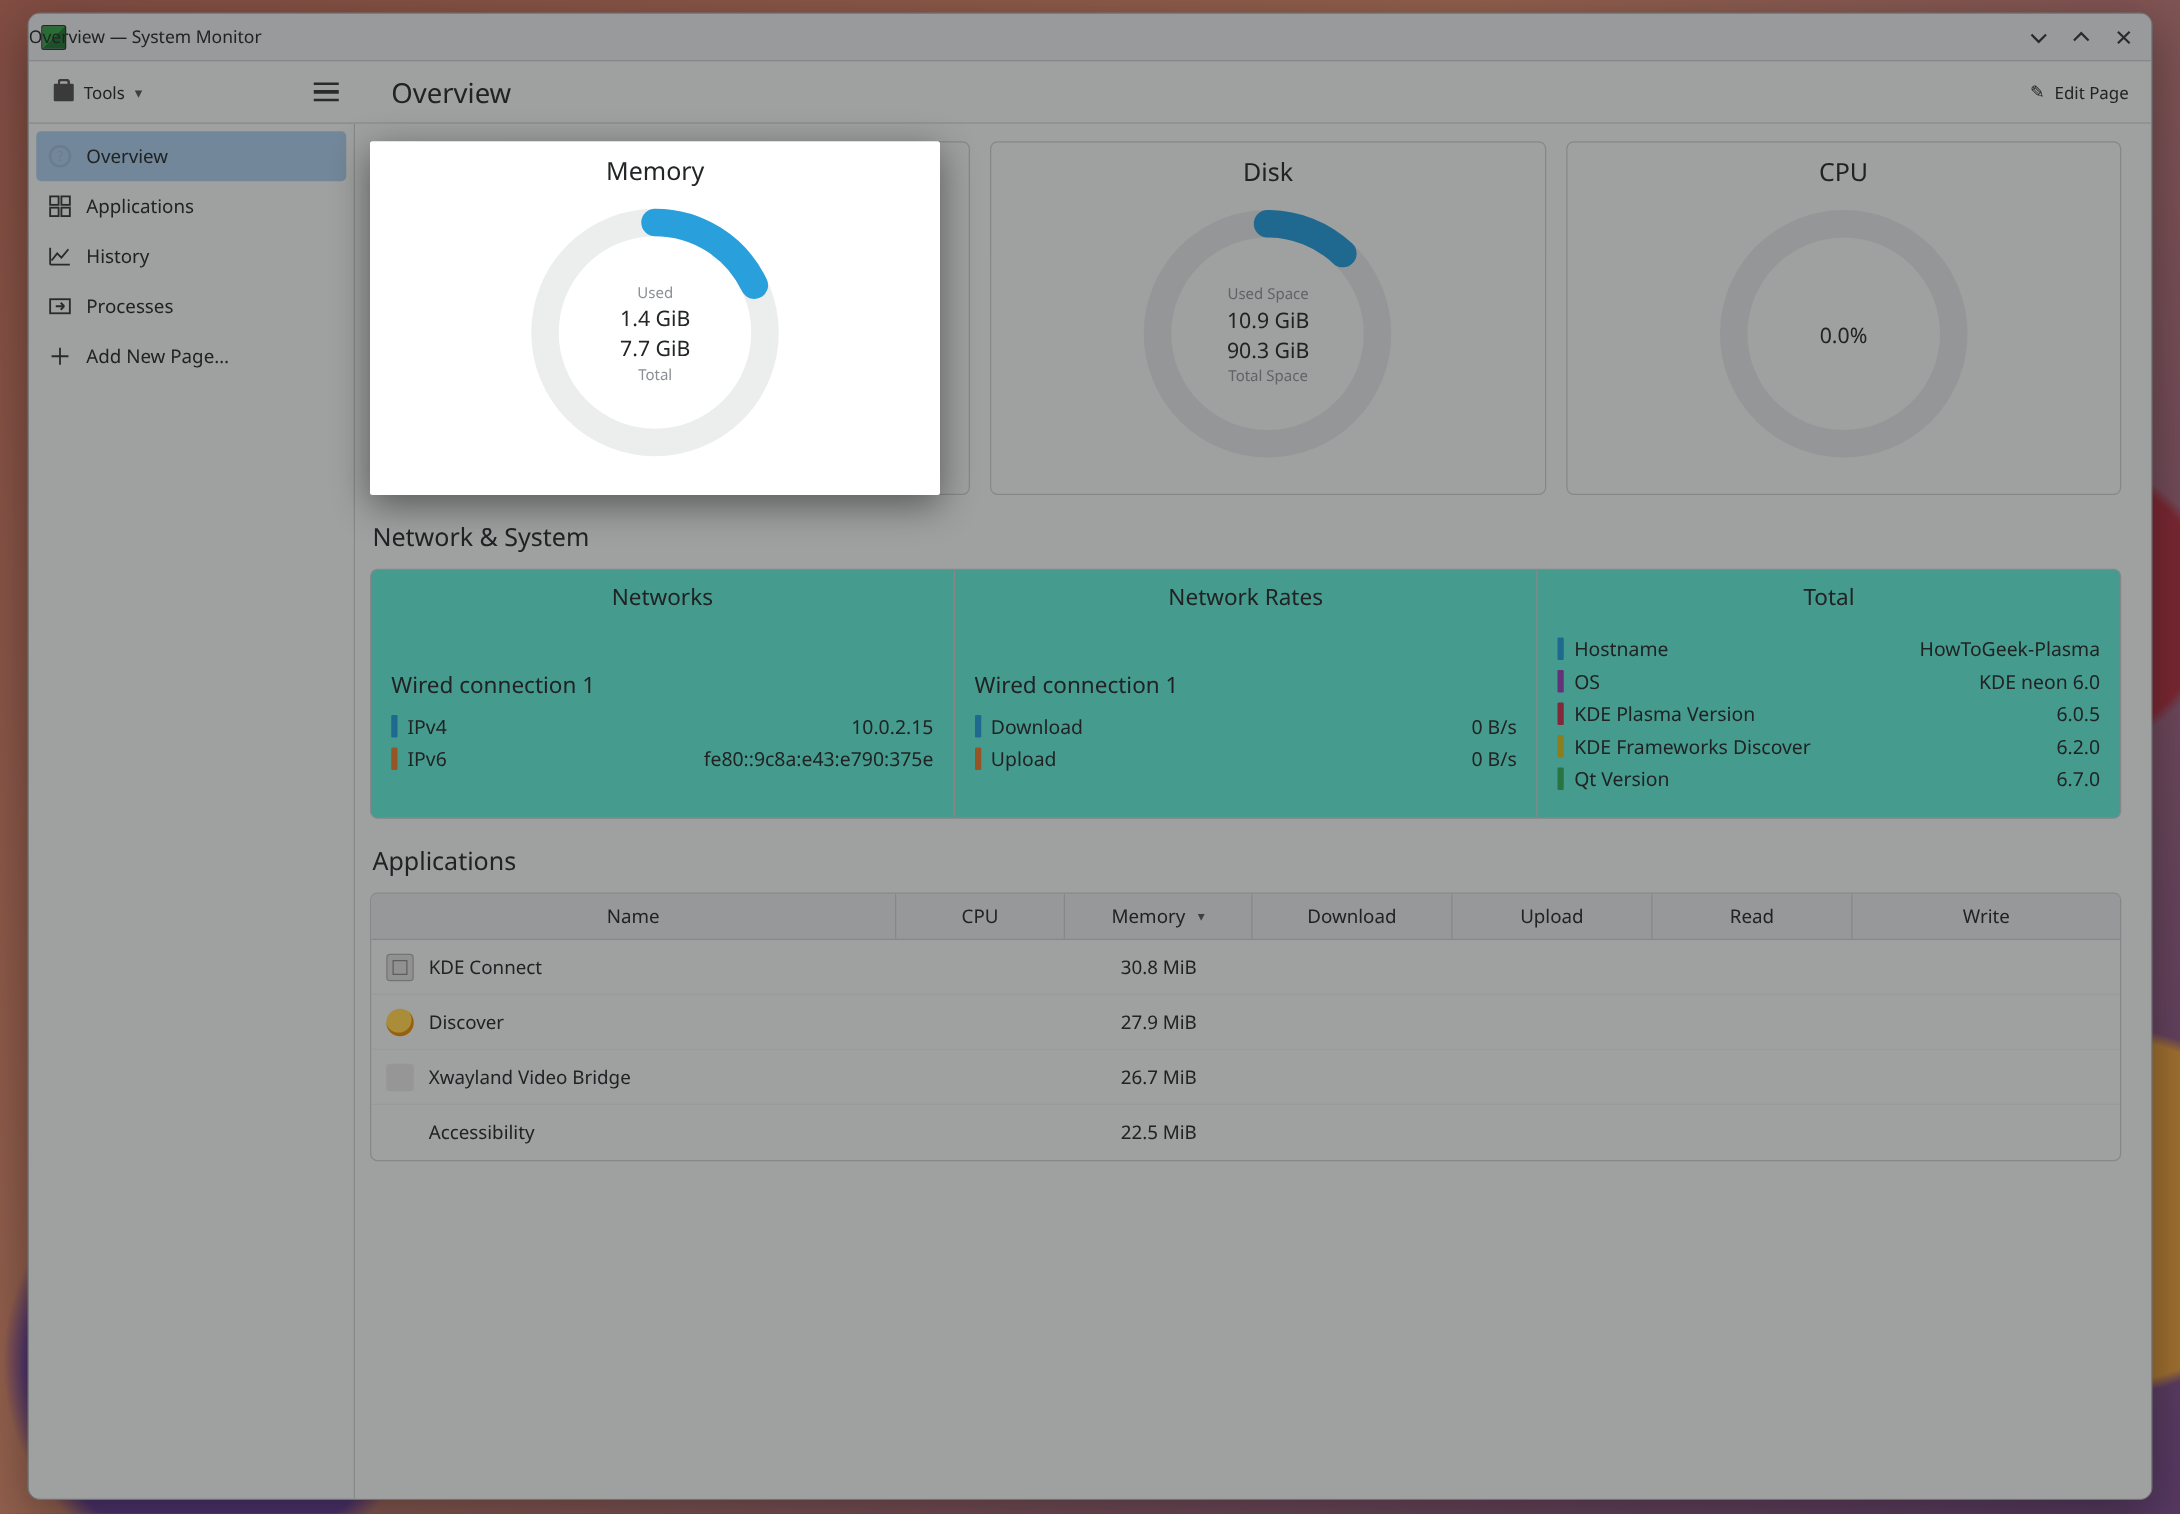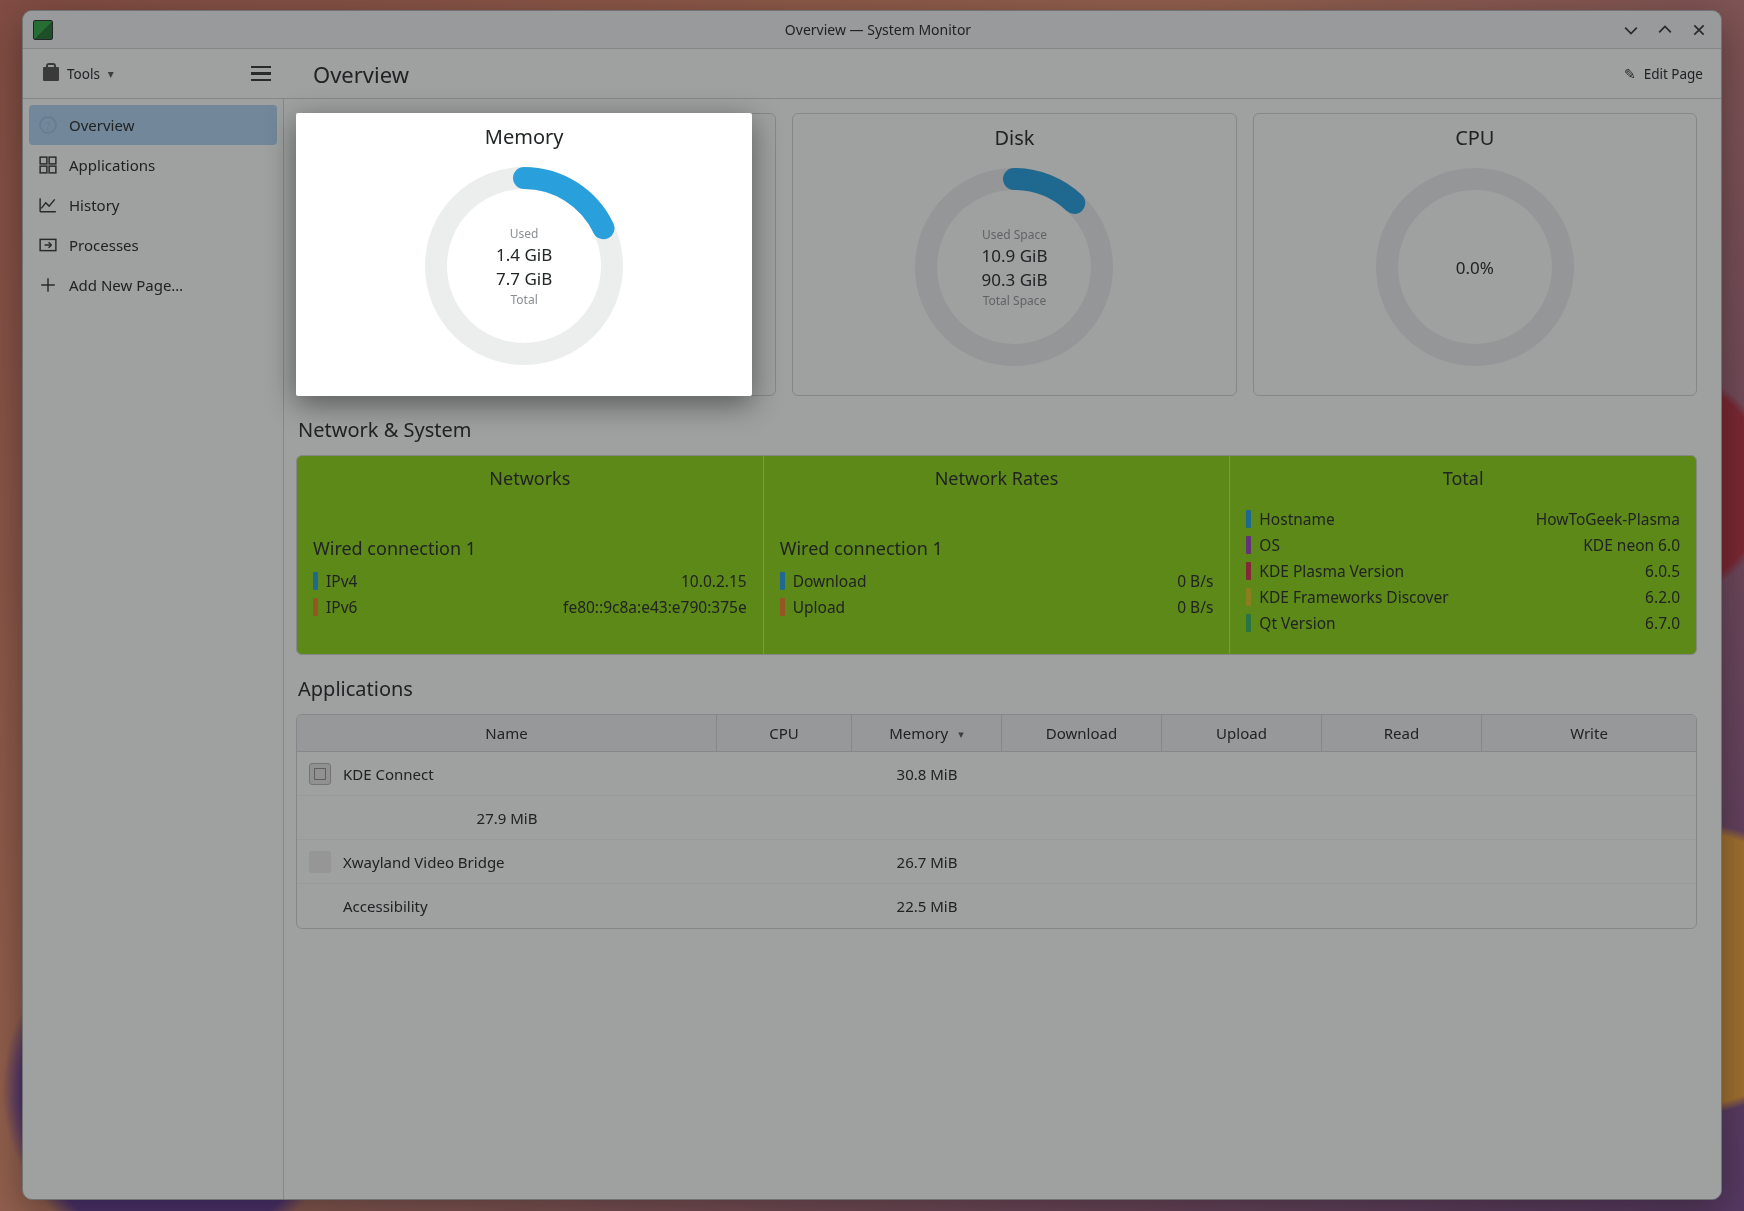--- a/index.html
+++ b/index.html
@@ -58,24 +58,22 @@
   }
   .titlebar .app-icon {
     width: 20px; height: 20px;
     margin: 0 10px;
     background: linear-gradient(135deg, #2ea043 50%, #1d6f2f 50%);
     border: 1px solid #2a2a2a;
     border-radius: 2px;
   }
   .titlebar .title {
     position: absolute; left: 0; right: 0;
-    text-align: center;
     font-size: 14px;
     pointer-events: none;
-    margin-left: 12px;
   }
   .titlebar .window-controls {
     margin-left: auto;
     display: flex; gap: 18px;
     padding-right: 14px;
     color: #353535;
   }
   .win-btn { width: 16px; height: 16px; display:flex; align-items:center; justify-content:center; cursor: default; }
 
   
@@ -132,21 +130,21 @@
   
 
   
   .section-h { font-size:20px; margin: 20px 0 12px 2px; }
 
   
   .net-sys {
     display:flex;
     border:1px solid #c5c9cc;
     border-radius:6px;
-    background:#84cc16;
+    background:#5eead4;
   }
   .ns-col { flex:1; padding: 10px 16px 18px 16px; }
   .ns-col + .ns-col { border-left:1px solid #c5c9cc;}
   .ns-title { text-align:center; font-size:18px; margin-bottom: 46px;}
   .ns-col.syscol .ns-title { margin-bottom: 16px;}
   .conn-name { font-size:18px; margin-bottom:8px;}
   .kv-row { display:flex; align-items:center; gap:8px; font-size:15.5px; padding:2px 0;}
   .kv-row .bar { width:5px; height:18px; border-radius:1px;}
   .kv-row .k { }
   .kv-row .v { margin-left:auto;}
@@ -439,20 +437,24 @@
                   <span>KDE Connect</span>
                 </div>
     <div class="c col-cpu"></div>
     <div class="c col-mem">30.8 MiB</div>
     <div class="c col-dl"></div>
     <div class="c col-ul"></div>
     <div class="c col-rd"></div>
     <div class="c col-wr"></div>
               </div>
               <div class="apps-row">
+    <div class="c col-name">
+                  <span class="app-ic ic-disc"></span>
+                  <span>Discover</span>
+                </div>
     <div class="c col-cpu"></div>
     <div class="c col-mem">27.9 MiB</div>
     <div class="c col-dl"></div>
     <div class="c col-ul"></div>
     <div class="c col-rd"></div>
     <div class="c col-wr"></div>
               </div>
               <div class="apps-row">
     <div class="c col-name">
                   <span class="app-ic ic-xway"></span>

